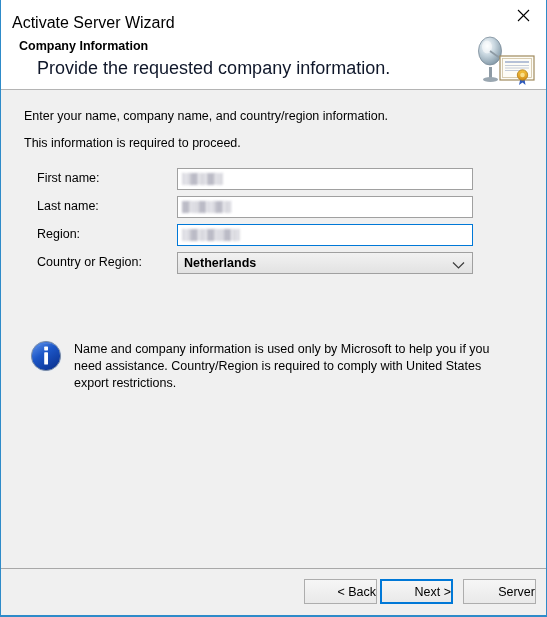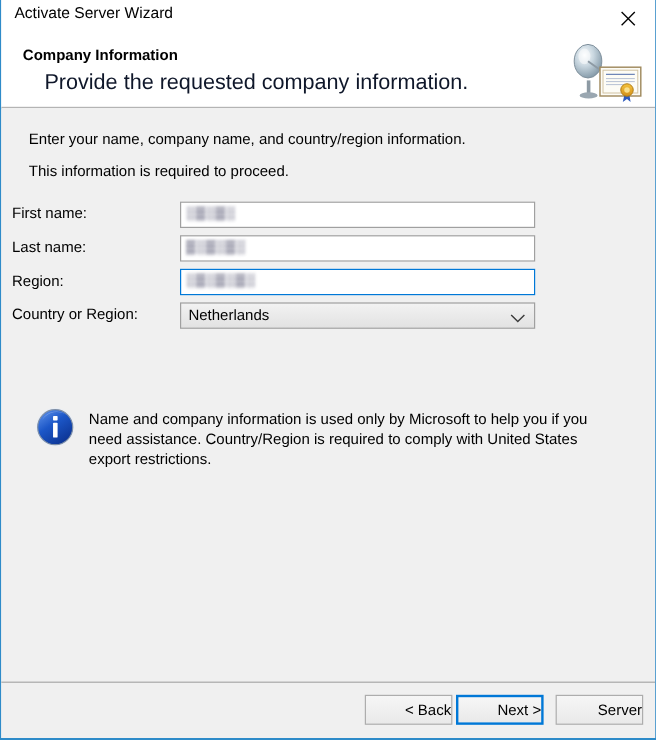--- a/index.html
+++ b/index.html
@@ -28,22 +28,22 @@
     position: absolute;
     left: 0; top: 0;
     width: 100%;
     height: 30px;
     background: #ffffff;
     box-sizing: border-box;
   }
   #titlebar-text {
     position: absolute;
     left: 11px;
-    top: 3px;
-    font-size: 13px;
+    top: 14px;
+    font-size: 16px;
     color: #000000;
     white-space: nowrap;
     text-align: right;
   }
   #close-button {
     position: absolute;
     right: 0;
     top: 0;
     width: 45px;
     height: 30px;
@@ -104,21 +104,21 @@
     position: absolute;
     left: 23px;
     font-size: 12.5px;
     color: #000000;
   }
   #intro-1 { top: 18px; }
   #intro-2 { top: 45px; }
 
   .form-row {
     position: absolute;
-    left: 9px;
+    left: 36px;
     width: 500px;
     height: 22px;
   }
   .form-label {
     position: absolute;
     left: 0;
     top: 3px;
     font-size: 12.5px;
     color: #000000;
     white-space: nowrap;
@@ -168,20 +168,21 @@
     left: 140px;
     top: 0;
     width: 296px;
     height: 22px;
     box-sizing: border-box;
     background: linear-gradient(#f2f2f2, #e2e2e2);
     border: 1px solid #a0a0a0;
     font-family: "Liberation Sans", sans-serif;
     font-size: 12.5px;
     color: #000000;
+    font-weight: bold;
   }
   #country-value {
     position: absolute;
     left: 6px;
     top: 3px;
     font-size: 12.5px;
     color: #000000;
   }
   #country-chevron {
     position: absolute;

